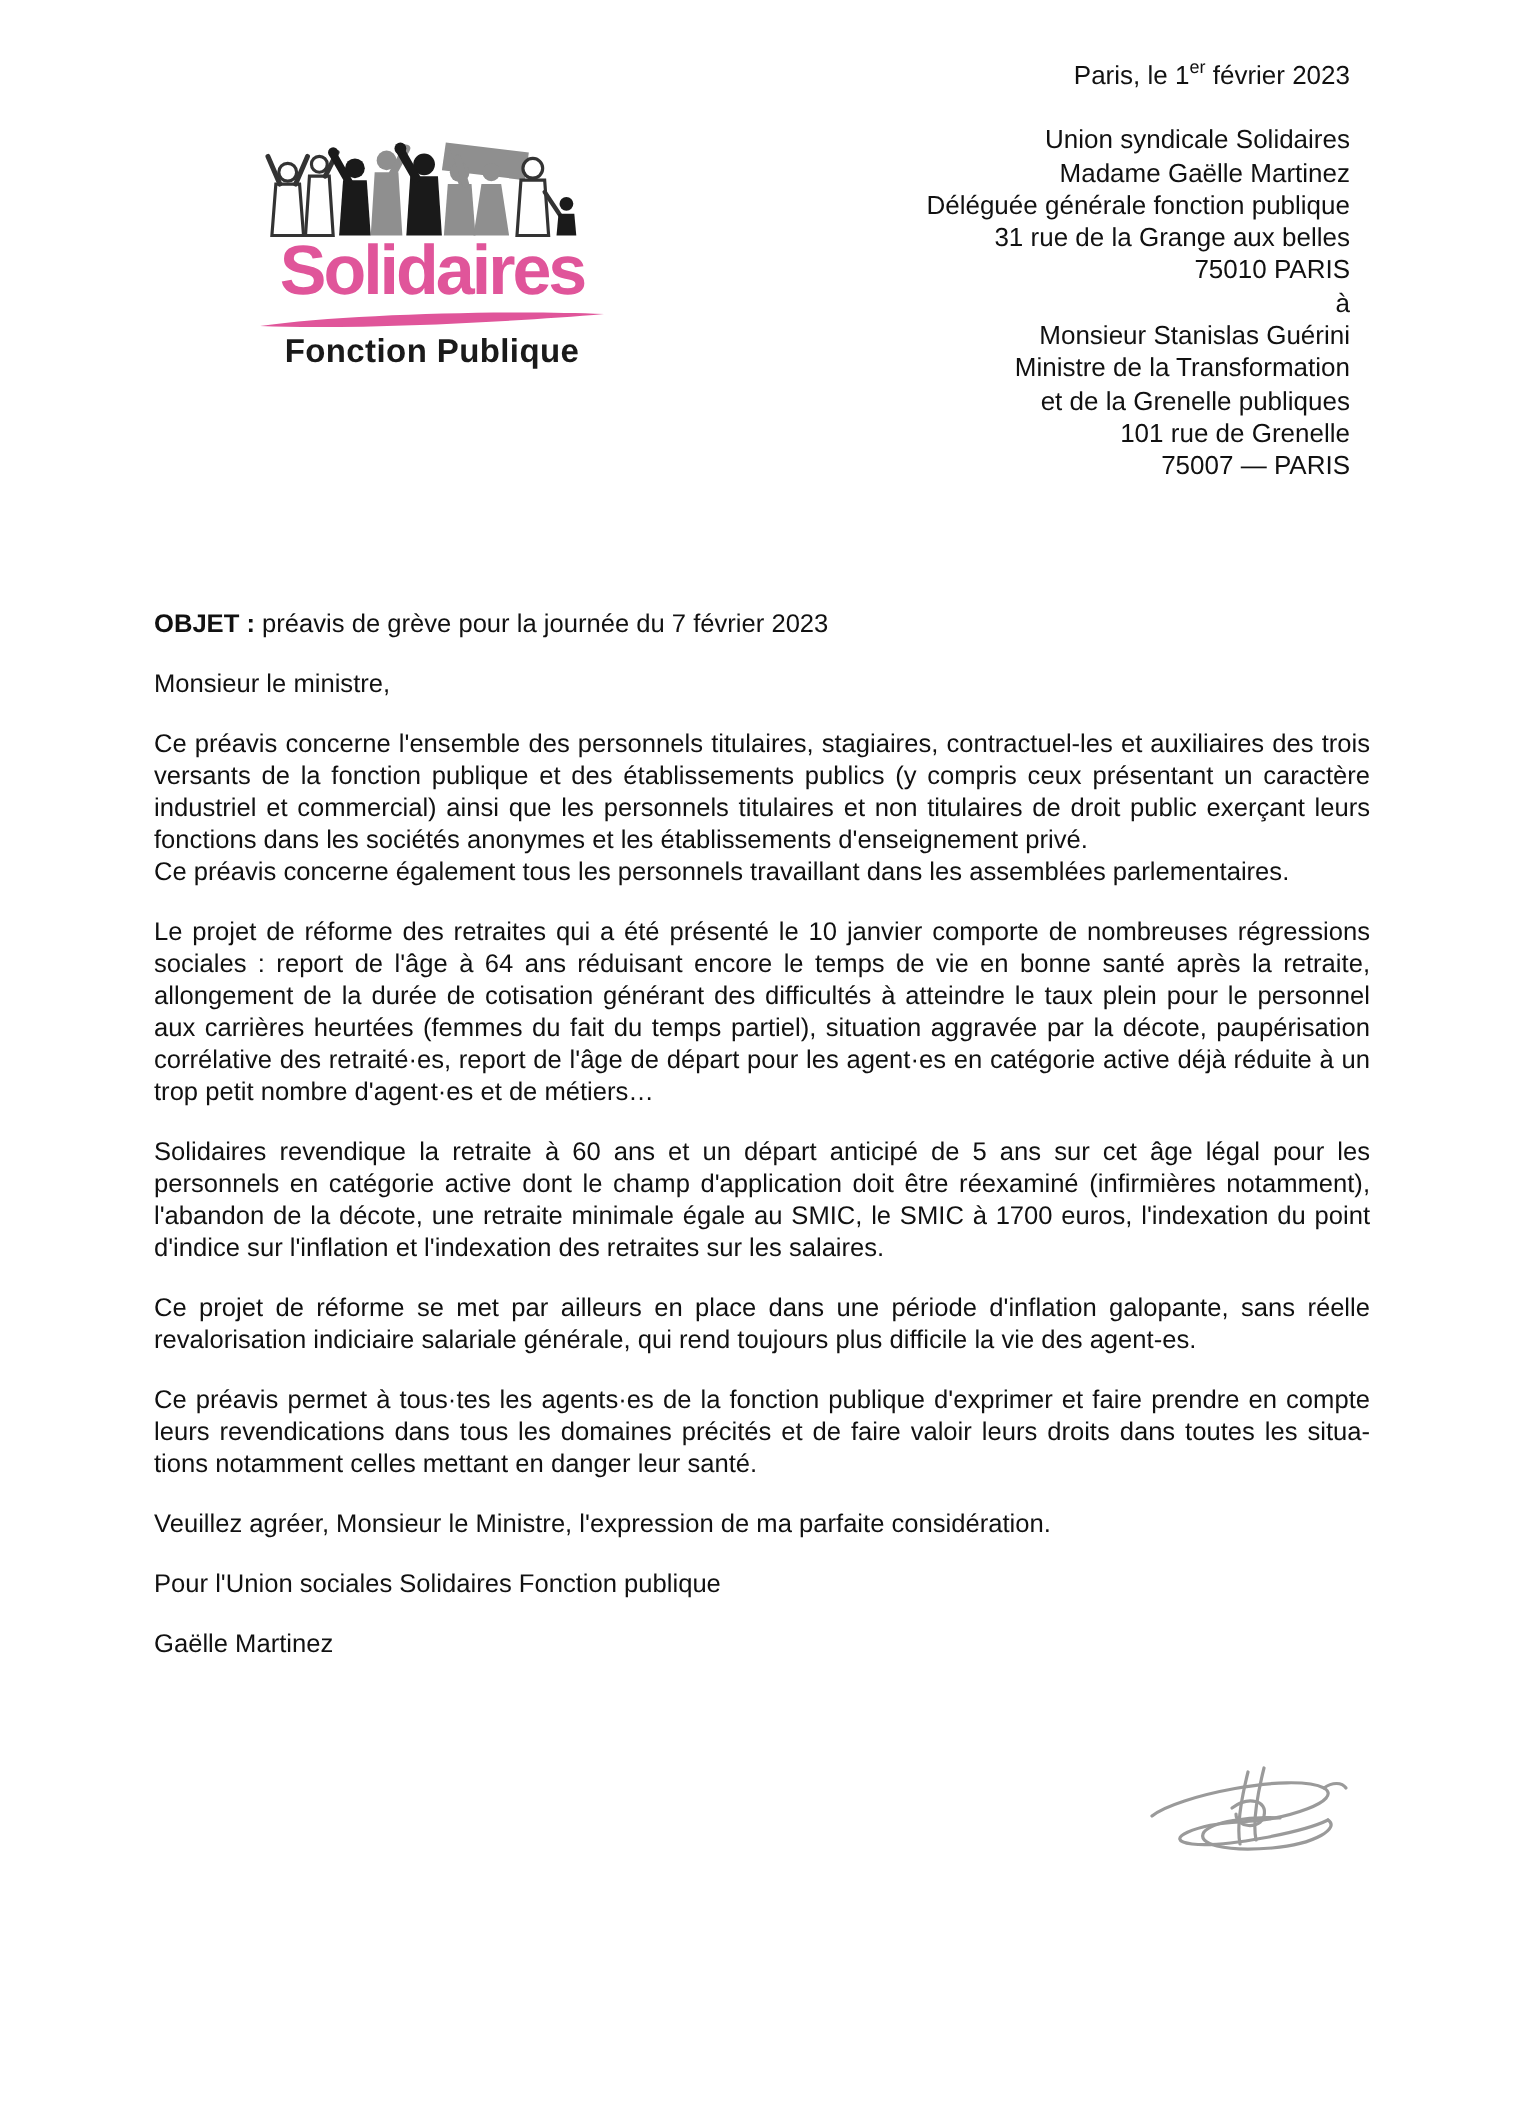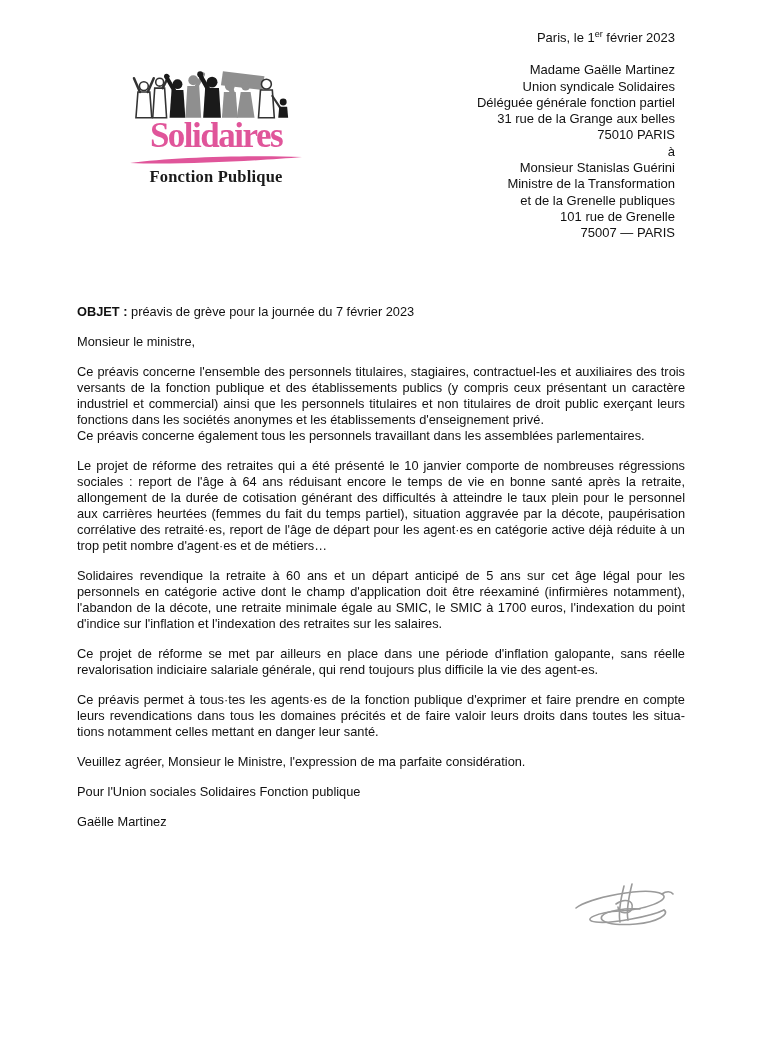--- a/index.html
+++ b/index.html
@@ -9,21 +9,21 @@
     color:#111; overflow:hidden;padding-left:10px;
   }
   
   .hdr-right {
     position:absolute; top:30px; right:97px;
     font-size:13px; line-height:16.3px; text-align:right; white-space:nowrap;
   }
   .hdr-right .spacer { height:16px; }
   .hdr-right sup { font-size:9px; vertical-align:super; line-height:0; }
   
-  .logo { position:absolute; left:126px; top:70px; width:180px; text-align:center;font-family:Liberation Serif, serif; }
+  .logo { position:absolute; left:126px; top:70px; width:180px; text-align:center; }
   .logo .crowd { display:block; margin:0 auto -4px auto; }
   .logo .wordmark {
     font-size:35px; font-weight:bold; letter-spacing:-1.5px;
     color:#e0559a; line-height:36px; white-space:nowrap;
   }
   .logo .swoosh { display:block; margin:1px auto 2px auto; }
   .logo .subtitle { font-size:16.5px; font-weight:bold; color:#1a1a1a; letter-spacing:0.2px; }
   
   .body-block {
     position:absolute; left:77px; top:304px; width:608px;
@@ -38,23 +38,23 @@
   .signature { position:absolute; right:94px; top:864px; }
 </style>
 </head>
 <body>
 
 <div class="page">
 
   <div class="hdr-right">
     <div><span>Paris, le 1</span><sup>er</sup><span> février 2023</span></div>
     <div class="spacer"></div>
+    <div>Union syndicale Solidaires</div>
     <div>Madame Gaëlle Martinez</div>
-    <div>Union syndicale Solidaires</div>
-    <div>Déléguée générale fonction partiel</div>
+    <div>Déléguée générale fonction publique</div>
     <div>31 rue de la Grange aux belles</div>
     <div>75010 PARIS</div>
     <div>à</div>
     <div>Monsieur Stanislas Guérini</div>
     <div>Ministre de la Transformation</div>
     <div>et de la Grenelle publiques</div>
     <div>101 rue de Grenelle</div>
     <div>75007 — PARIS</div>
   </div>
 

